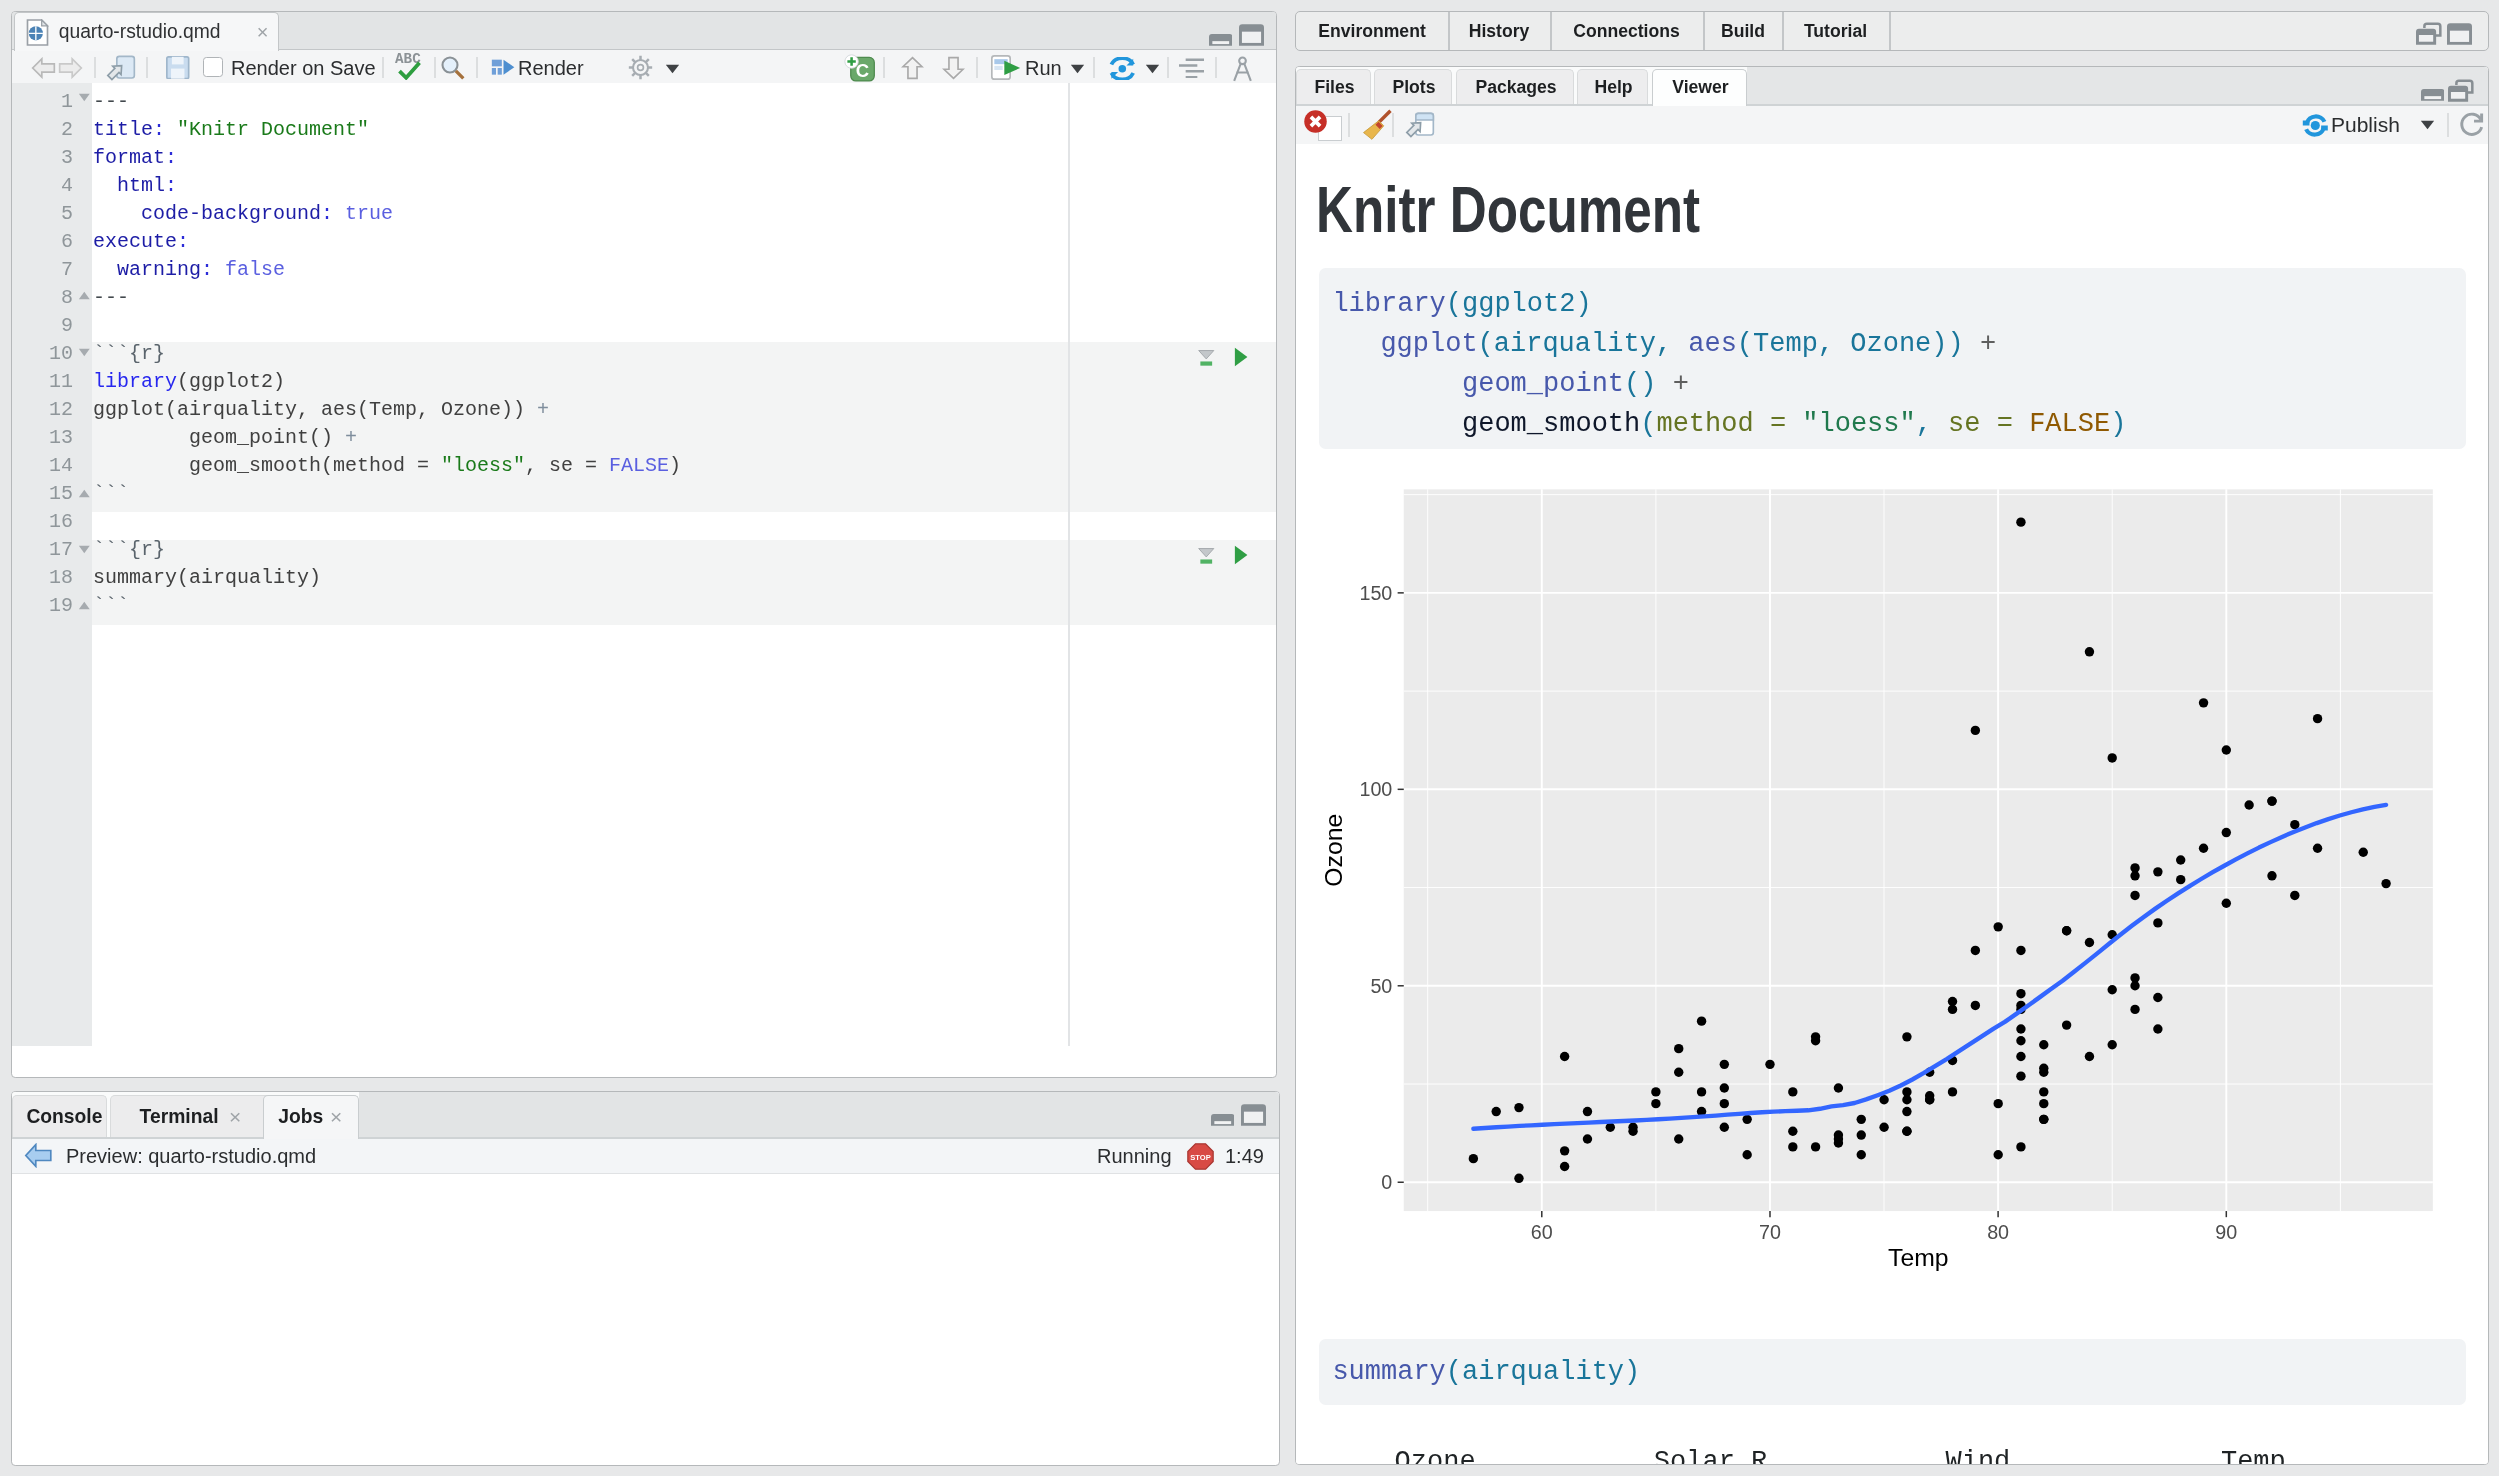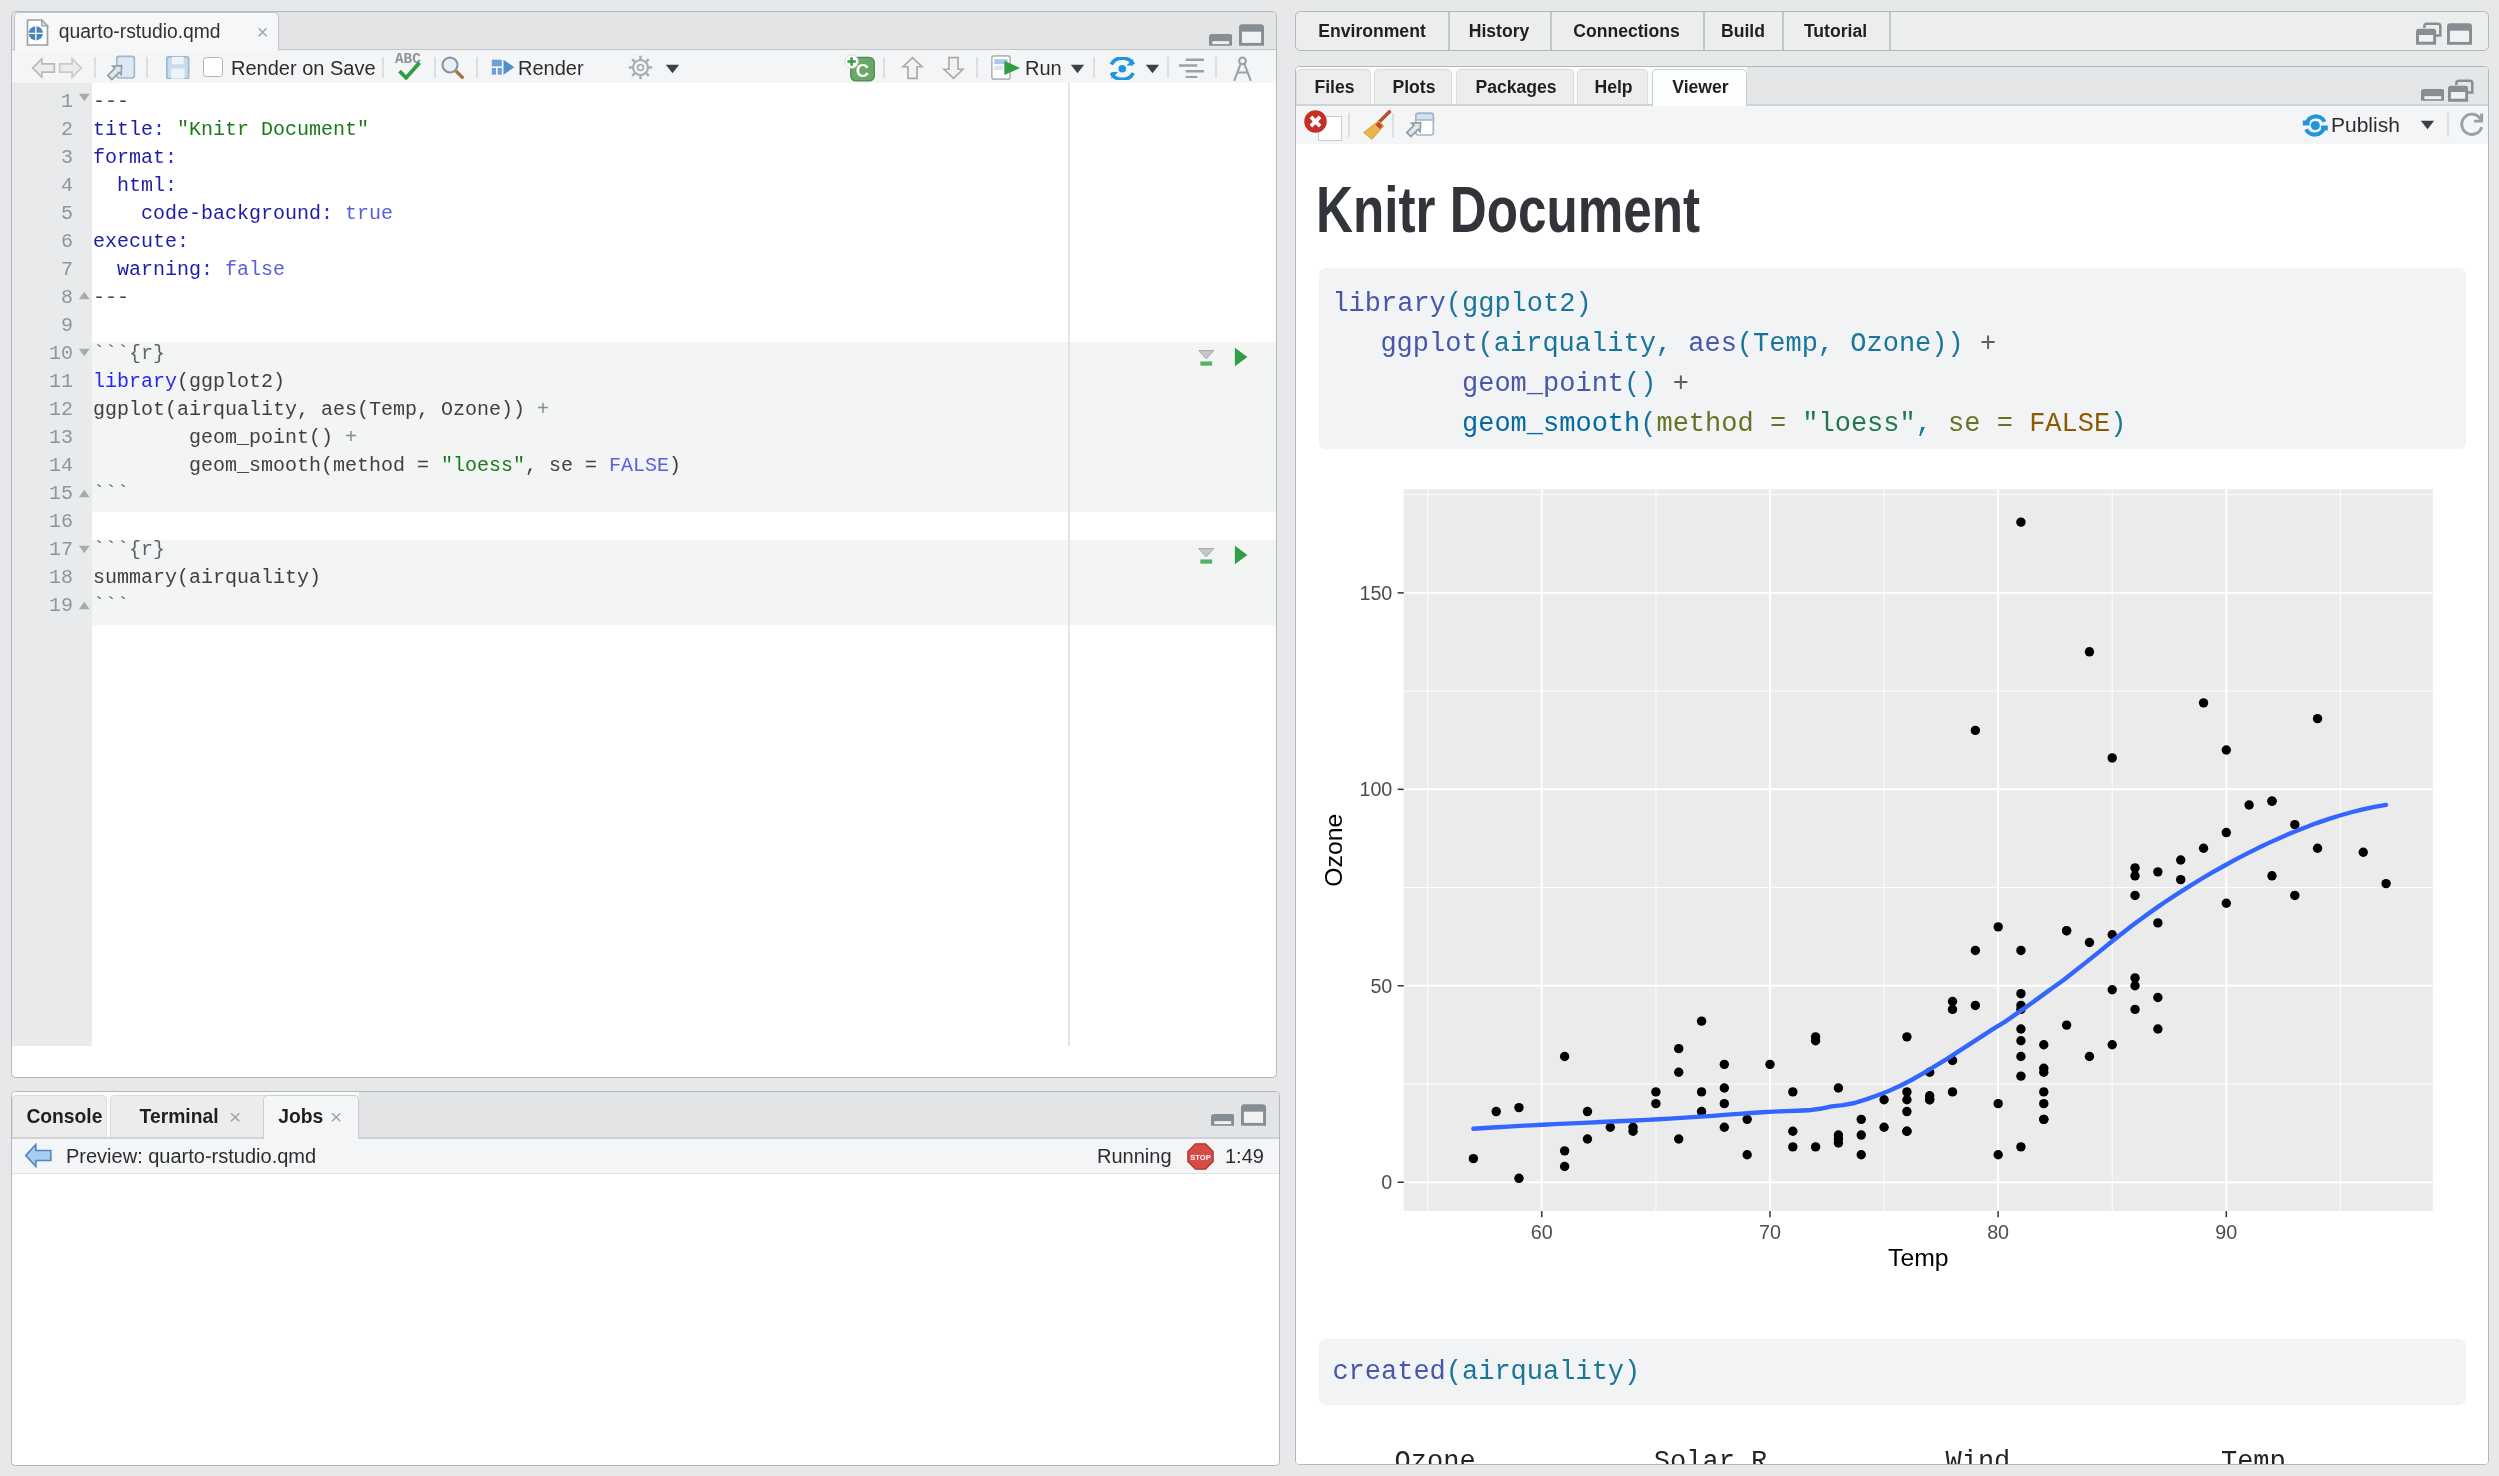--- a/index.html
+++ b/index.html
@@ -349,21 +349,21 @@
         <path d="M27 10 A 12 12 0 1 0 28 19" stroke="#9aa1a6" stroke-width="3.5" fill="none"></path>
         <path d="M28 3 v9 h-9" fill="none" stroke="#9aa1a6" stroke-width="3.5"></path>
       </svg>
   </div>
 
   <div class="abs" id="viewercontent" style="left:0; top:77px; right:0; bottom:0; background:#fff; overflow:hidden;">
     <div class="abs" style="left:20px; top:29px; font-size:64px; font-weight:bold; color:#31353a; transform:scaleX(0.80); transform-origin:0 0; white-space:nowrap;">Knitr Document</div>
     <div class="abs mono" style="left:23px; top:124px; width:1147px; height:181px; background:#f1f3f5; border-radius:6.7px; padding:16px 0 0 13.4px; font-size:27px; line-height:40px; white-space:pre; color:#19759a;"><span style="color:#4758ab;">library</span>(ggplot2)
 <span style="color:#4758ab;margin-left:48px;">ggplot</span>(airquality, <span style="color:#4758ab;">aes</span>(Temp, Ozone)) <span style="color:#5e5e5e;">+</span>
         <span style="color:#4758ab;">geom_point</span>() <span style="color:#5e5e5e;">+</span>
-        <span style="color:#0369a1;">geom_smooth</span>(<span style="color:#657422;">method</span> <span style="color:#657422;">=</span> <span style="color:#20794d;">"loess"</span>, <span style="color:#657422;">se</span> <span style="color:#657422;">=</span> <span style="color:#8f5902;">FALSE</span>)</div>
+        <span style="color:#0f172a;">geom_smooth</span>(<span style="color:#657422;">method</span> <span style="color:#657422;">=</span> <span style="color:#20794d;">"loess"</span>, <span style="color:#657422;">se</span> <span style="color:#657422;">=</span> <span style="color:#8f5902;">FALSE</span>)</div>
 <svg class="abs" style="left:23px; top:333px;" width="1129" height="806" viewBox="0 0 1344 960">
 <rect x="100.6" y="14.7" width="1225.7" height="859.6" fill="#ebebeb"></rect>
 <g stroke="#ffffff" stroke-width="1.1">
           <line x1="129.1" y1="14.7" x2="129.1" y2="874.3"></line>
           <line x1="400.9" y1="14.7" x2="400.9" y2="874.3"></line>
           <line x1="672.6" y1="14.7" x2="672.6" y2="874.3"></line>
           <line x1="944.4" y1="14.7" x2="944.4" y2="874.3"></line>
           <line x1="1216.2" y1="14.7" x2="1216.2" y2="874.3"></line>
           <line x1="100.6" y1="723.0" x2="1326.3" y2="723.0"></line>
           <line x1="100.6" y1="489.0" x2="1326.3" y2="489.0"></line>
@@ -517,17 +517,17 @@
           <text x="87" y="848.0" text-anchor="end">0</text>
           <text x="87" y="614.0" text-anchor="end">50</text>
           <text x="87" y="380.0" text-anchor="end">100</text>
           <text x="87" y="146.0" text-anchor="end">150</text>
         </g>
 <g fill="#000000" font-family="Liberation Sans" font-size="29.5px">
           <text x="713.5" y="940" text-anchor="middle">Temp</text>
           <text x="27" y="444.5" text-anchor="middle" transform="rotate(-90 27 444.5)">Ozone</text>
         </g>
 </svg>
-    <div class="abs mono" style="left:23px; top:1195px; width:1147px; height:66px; background:#f1f3f5; border-radius:6.7px; padding:13.4px 0 0 13.4px; font-size:27px; line-height:40px; white-space:pre; color:#19759a;"><span style="color:#4758ab;">created</span>(airquality)</div>
+    <div class="abs mono" style="left:23px; top:1195px; width:1147px; height:66px; background:#f1f3f5; border-radius:6.7px; padding:13.4px 0 0 13.4px; font-size:27px; line-height:40px; white-space:pre; color:#19759a;"><span style="color:#4758ab;">summary</span>(airquality)</div>
     <div class="abs mono" style="left:17.6px; top:1298px; font-size:27px; line-height:40px; white-space:pre; color:#1f2325;">     Ozone           Solar.R           Wind             Temp</div>
 </div>
 </div>
 
 
 </body></html>

